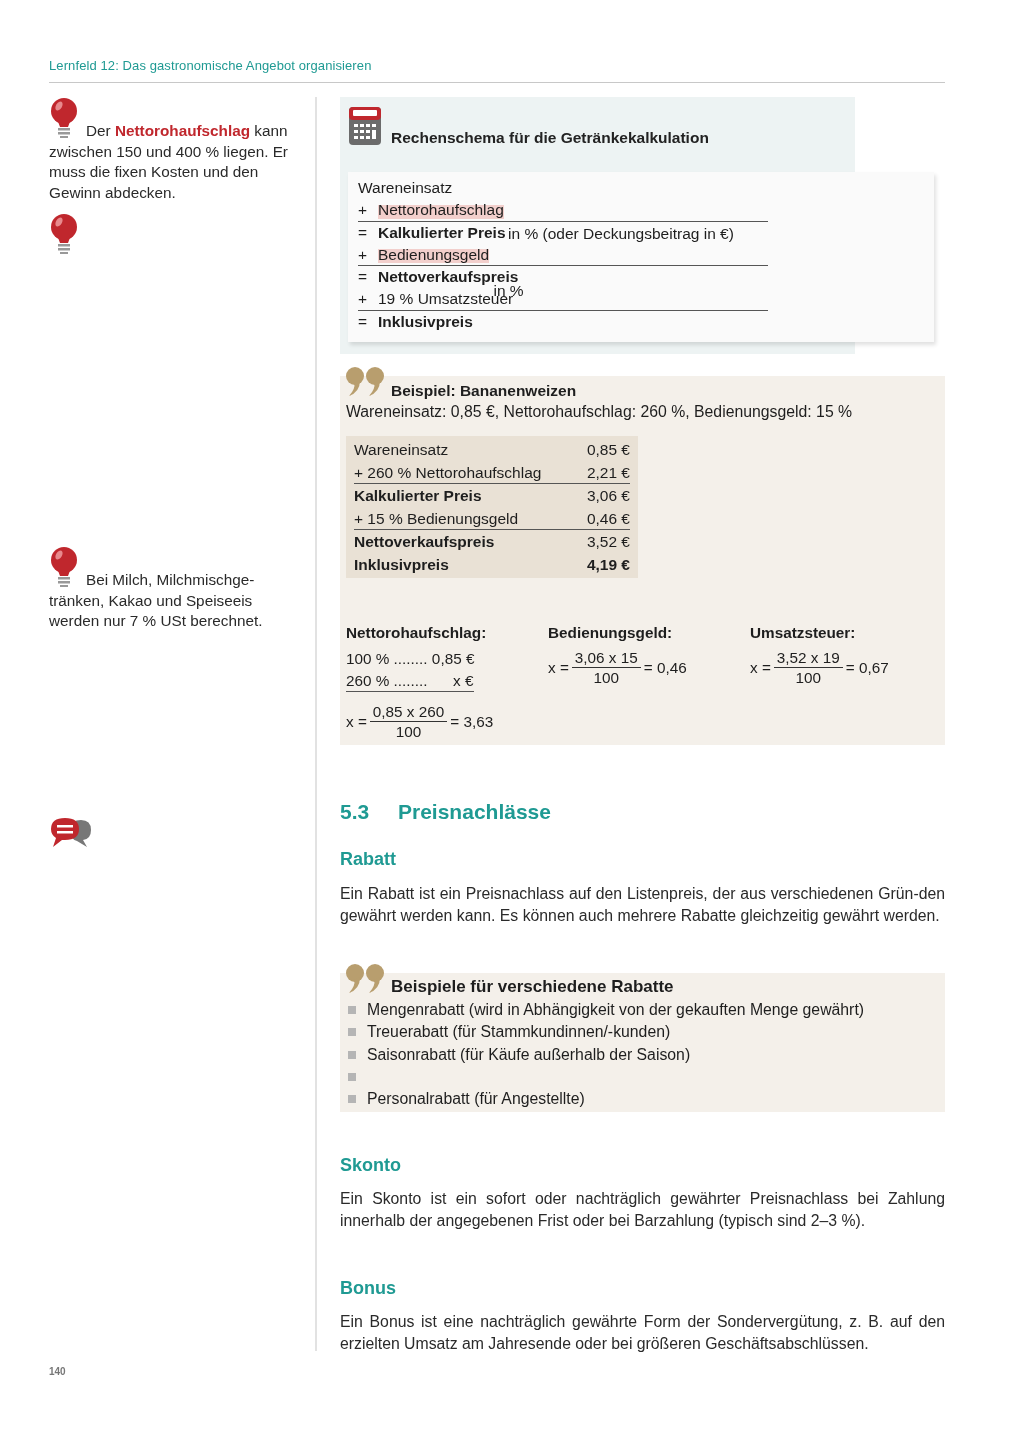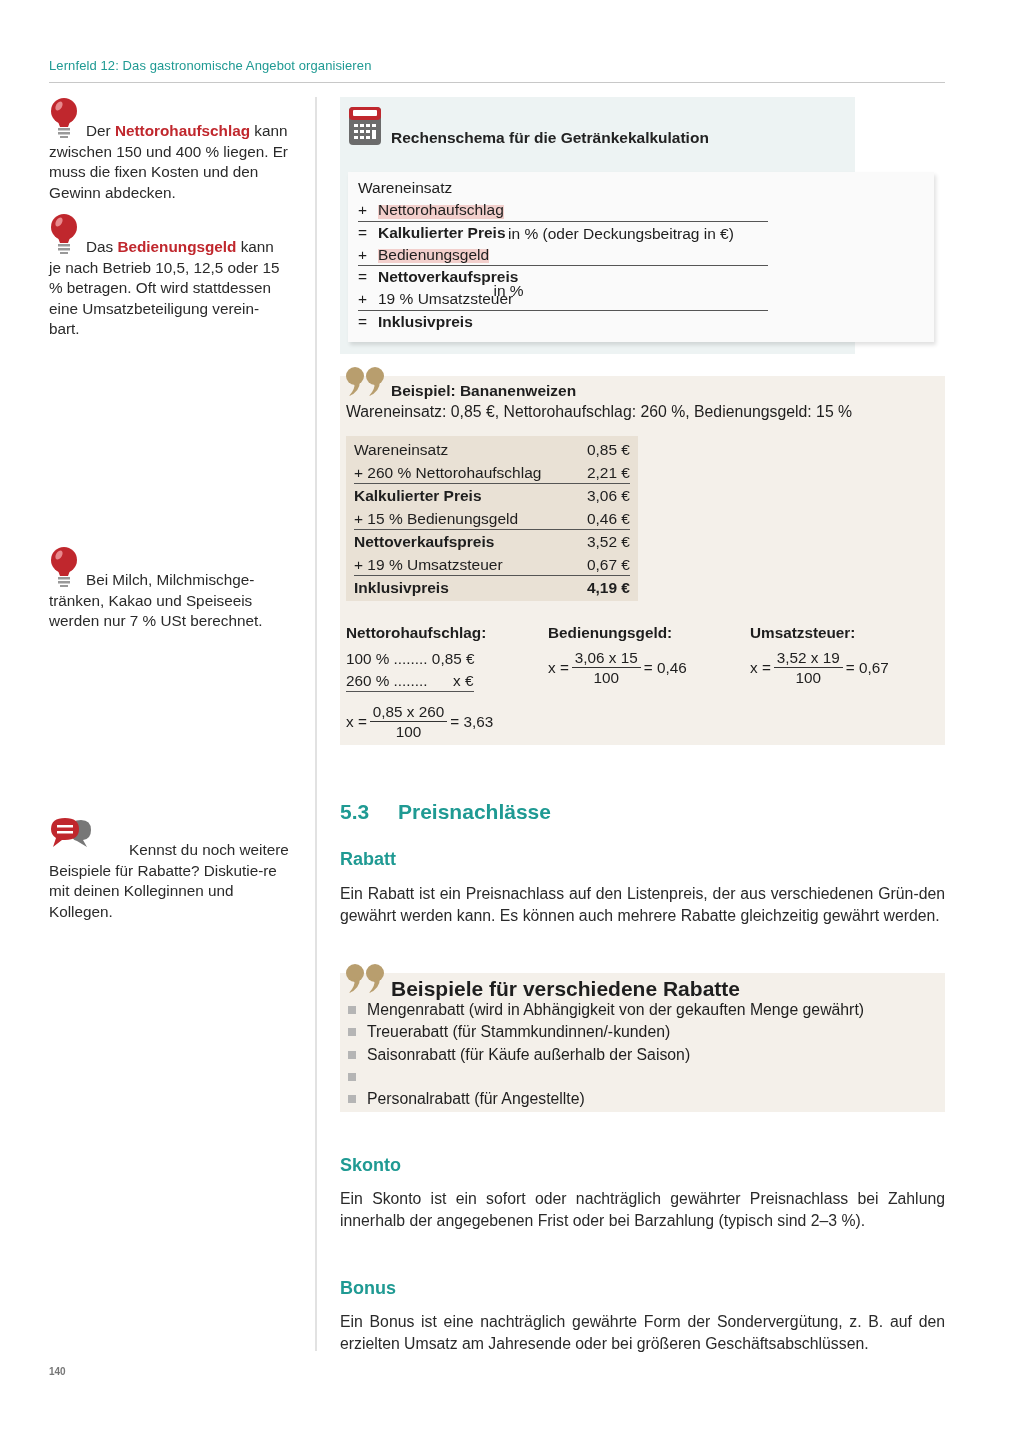--- a/index.html
+++ b/index.html
@@ -49,21 +49,21 @@
   .frac .num { border-bottom: 1.2px solid #333; padding: 0 3px; line-height: 19px; }
   .frac .den { line-height: 19px; }
 
   
   .section-title { position: absolute; left: 340px; top: 800px; font-size: 21px; font-weight: bold; color: #1f9a93; }
   .section-title .num { display: inline-block; width: 58px; }
   .subhead { position: absolute; left: 340px; font-size: 18px; font-weight: bold; color: #1f9a93; }
   .body-text { position: absolute; left: 340px; width: 605px; font-size: 15.8px; line-height: 22.3px; text-align: justify; color: #2a2a2a; }
 
   .rabatt-box { position: absolute; left: 340px; top: 973px; width: 605px; height: 139px; background: #f4f0ea; }
-  .rabatt-title { position: absolute; left: 51px; top: 4px; font-size: 21px; font-weight: bold; }
+  .rabatt-title { position: absolute; left: 51px; top: 4px; font-size: 17px; font-weight: bold; }
   .rabatt-list { position: absolute; left: 8px; top: 26px; list-style: none; }
   .rabatt-list li { height: 22.3px; font-size: 15.8px; line-height: 22px; display: flex; align-items: center; }
   .bullet { width: 8px; height: 8px; background: #b5b5b5; display: inline-block; margin-right: 11px; }
 </style>
 </head>
 <body>
 
 <div class="running-head">Lernfeld 12: Das gastronomische Angebot organisieren</div>
 <div class="head-rule"></div>
 <div class="col-rule"></div>
@@ -82,21 +82,20 @@
 
 <div class="note" style="top:213px;">
   <svg class="icon" viewBox="0 0 34 42">
     <circle cx="15" cy="14" r="13" fill="#c0272d"></circle>
       <path d="M8 22 L11 30 L19 30 L22 22 Z" fill="#c0272d"></path>
     <ellipse cx="10" cy="9" rx="3" ry="5" fill="#e88a8d" transform="rotate(30 10 9)"></ellipse>
     <rect x="9" y="31" width="12" height="2.5" fill="#999"></rect>
       <rect x="9" y="35" width="12" height="2.5" fill="#999"></rect>
       <rect x="11" y="39" width="8" height="2" fill="#999"></rect>
   </svg>
-  <span class="txt"><span class="indent"></span><span>Das </span><span class="hl">Bedienungsgeld</span><span> kann je nach Betrieb 10,5, 12,5 oder 15 % betragen. Oft wird stattdessen eine Umsatzbeteiligung verein-bart.</span></span>
 </div>
 
 <div class="note" style="top:546px;">
   <svg class="icon" viewBox="0 0 34 42">
     <circle cx="15" cy="14" r="13" fill="#c0272d"></circle>
       <path d="M8 22 L11 30 L19 30 L22 22 Z" fill="#c0272d"></path>
     <ellipse cx="10" cy="9" rx="3" ry="5" fill="#e88a8d" transform="rotate(30 10 9)"></ellipse>
     <rect x="9" y="31" width="12" height="2.5" fill="#999"></rect>
       <rect x="9" y="35" width="12" height="2.5" fill="#999"></rect>
       <rect x="11" y="39" width="8" height="2" fill="#999"></rect>
@@ -104,21 +103,20 @@
   <span class="txt"><span class="indent"></span><span>Bei Milch, Milchmischge-tränken, Kakao und Speiseeis werden nur 7 % USt berechnet.</span></span>
 </div>
 
 <div class="note" style="top:816px;">
   <svg class="icon" viewBox="0 0 44 42" style="width:44px;">
     <path d="M22 12 Q22 4 32 4 Q42 4 42 14 Q42 23 34 24 L38 31 L28 25 Q22 24 22 16 Z" fill="#777"></path>
     <path d="M2 13 Q2 2 16 2 Q30 2 30 13 Q30 24 16 24 L13 24 L4 31 L7 22 Q2 19 2 13 Z" fill="#c0272d"></path>
     <rect x="8" y="9" width="16" height="2.5" fill="#fff"></rect>
       <rect x="8" y="15" width="16" height="2.5" fill="#fff"></rect>
   </svg>
-  <span class="txt"><span class="indent" style="width:80px;"></span><span>Kennst du noch weitere Beispiele für Rabatte? Diskutie-re mit deinen Kolleginnen und Kollegen.</span></span>
 </div>
 
 <div class="calc-box">
   <svg class="calc-icon" viewBox="0 0 34 42">
     <rect x="1" y="2" width="32" height="38" rx="4" fill="#6b6b6b"></rect>
     <rect x="1" y="2" width="32" height="13" rx="4" fill="#c0272d"></rect>
     <rect x="5" y="5" width="24" height="6" rx="1" fill="#fff"></rect>
     <g fill="#fff">
       <rect x="6" y="19" width="4" height="3"></rect>
         <rect x="12" y="19" width="4" height="3"></rect>
@@ -193,24 +191,20 @@
         <span style="font-weight:normal;">3,06 €</span>
       </div>
     <div class="ex-row rule">
         <span>+ 15 % Bedienungsgeld</span>
         <span>0,46 €</span>
       </div>
     <div class="ex-row bold">
         <span>Nettoverkaufspreis</span>
         <span style="font-weight:normal;">3,52 €</span>
       </div>
-    <div class="ex-row rule">
-        <span>+ 19 % Umsatzsteuer</span>
-        <span>0,67 €</span>
-      </div>
     <div class="ex-row bold">
         <span>Inklusivpreis</span>
         <span>4,19 €</span>
       </div>
   </div>
 
   <div class="formula-col" style="left:6px;">
     <span class="fh">Nettorohaufschlag:</span>
     <span class="fline" style="white-space:pre;">100 % ........ 0,85 €</span>
     <span class="fline ul" style="white-space:pre;">260 % ........      x €</span>

